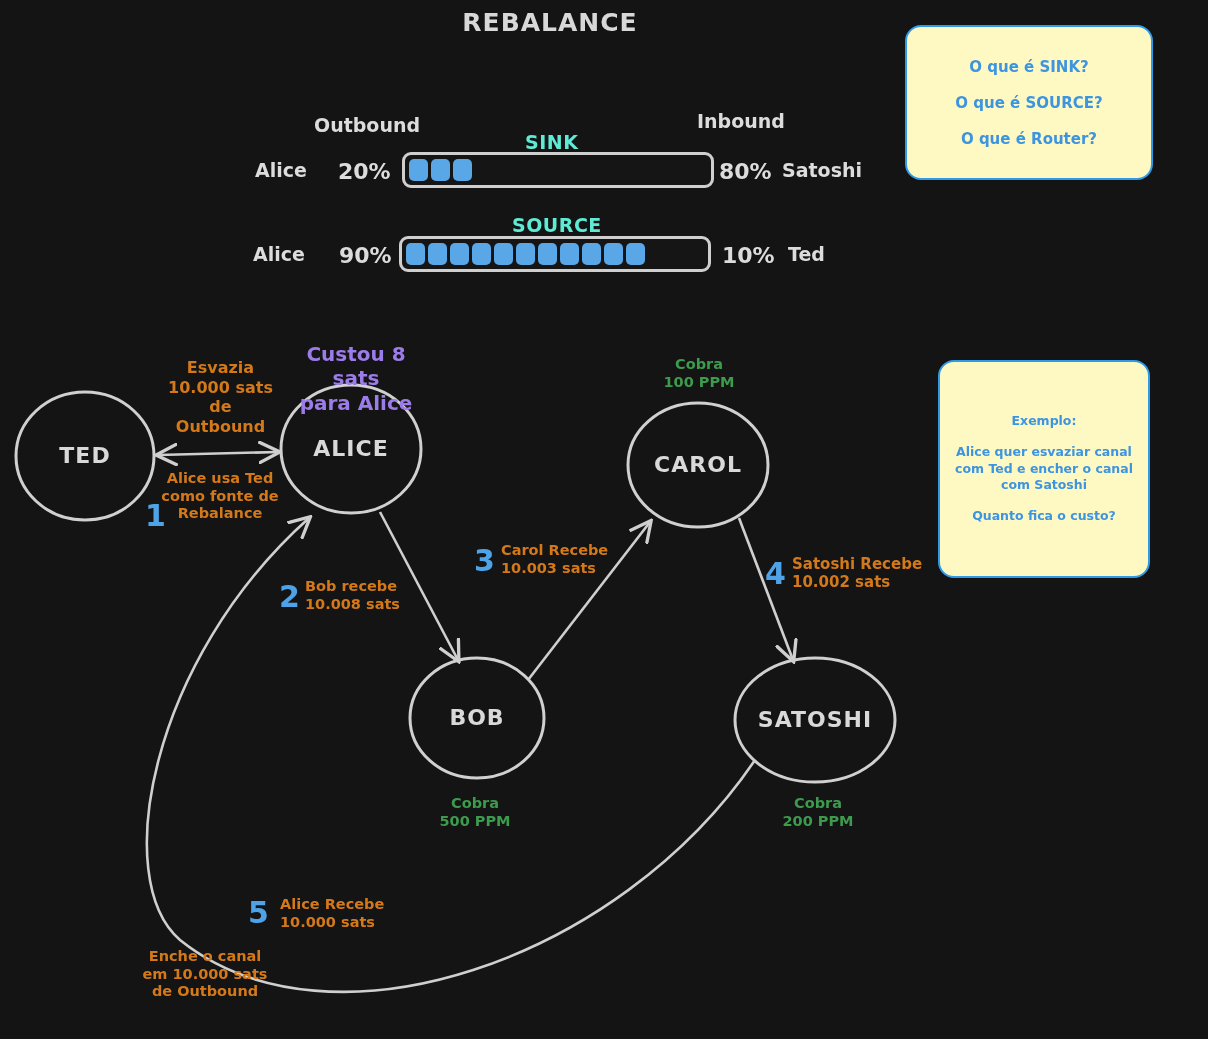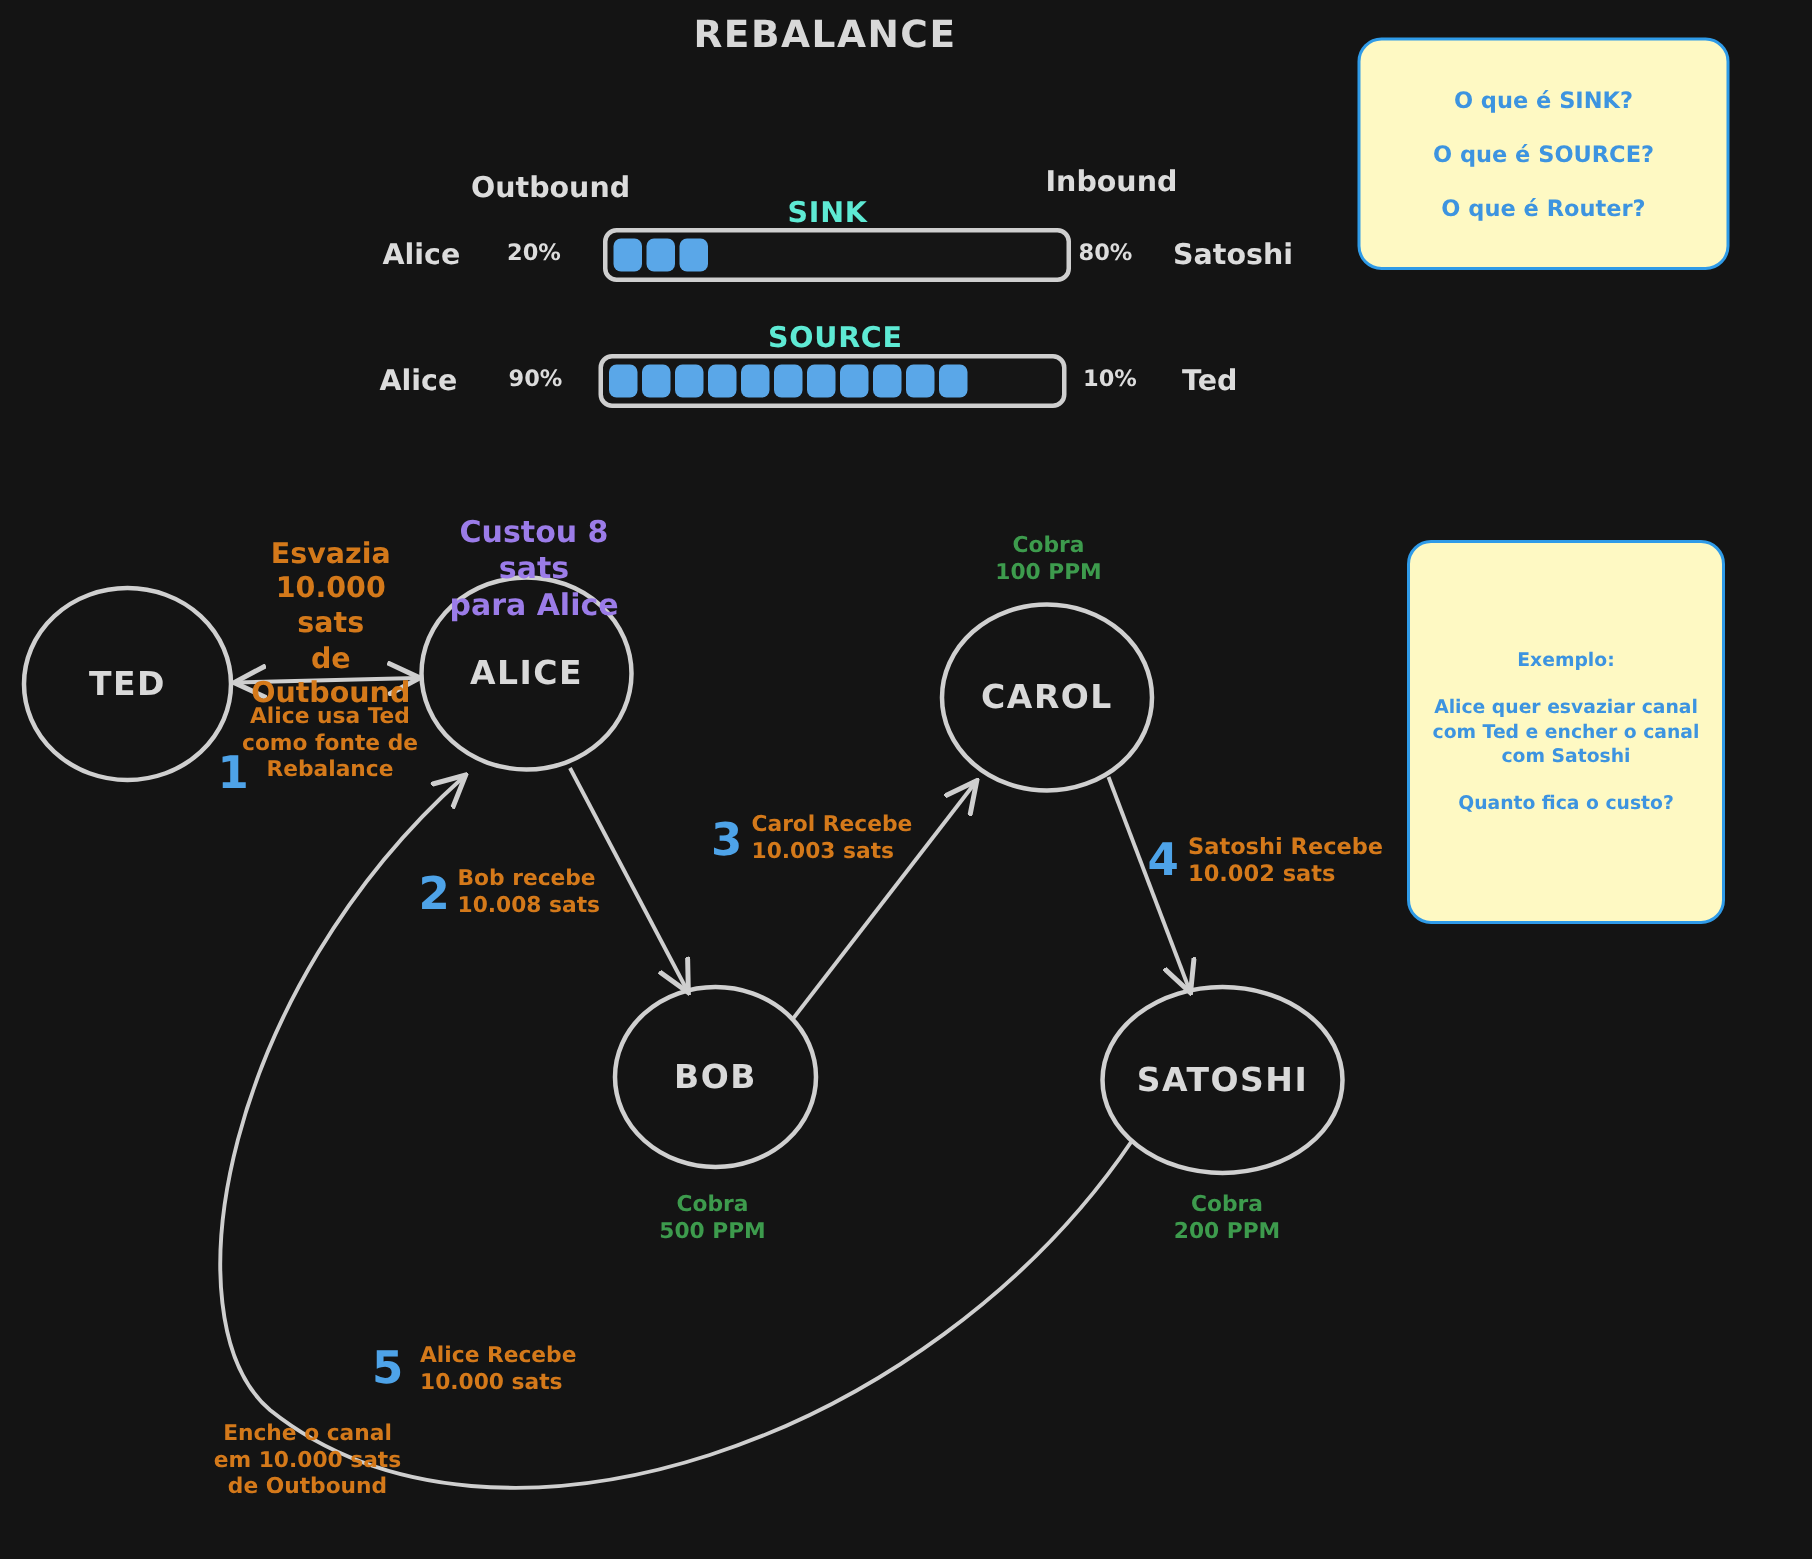--- a/index.html
+++ b/index.html
@@ -12,21 +12,21 @@
 
   
   #title{
     left:0;top:8px;width:1100px;text-align:center;
     font-size:25px;font-weight:bold;letter-spacing:1px;color:#d8d8d8;
   }
 
   
   .hdr-label{font-size:19px;font-weight:bold;color:#dcdcdc;}
   .side-name{font-size:19px;font-weight:bold;color:#dcdcdc;}
-  .pct{font-size:15px;font-weight:bold;color:#dcdcdc;}
+  .pct{font-size:22px;font-weight:bold;color:#dcdcdc;}
   .bar-title{font-size:19px;font-weight:bold;color:#5eead4;letter-spacing:.5px;}
 
   .bar-track{
     position:absolute;
     border:3px solid #cfcfcf;
     border-radius:9px;
     background:#151515;
     box-sizing:border-box;
     display:flex;align-items:center;
     padding:3px 4px;
@@ -43,21 +43,21 @@
     border-radius:16px;
     box-sizing:border-box;
     background:#fef9c3;
     color:#3d94e0;
     font-weight:bold;
     text-align:center;
     display:flex;flex-direction:column;justify-content:center;
   }
   #box-questions{left:905px;top:25px;width:248px;height:155px;}
   #box-questions div{font-size:15px;margin:9px 0;color:#3d94e0;}
-  #box-example{left:938px;top:360px;width:212px;height:256px;padding:8px 12px;}
+  #box-example{left:938px;top:360px;width:212px;height:218px;padding:8px 12px;}
   #box-example div{font-size:12.5px;line-height:1.35;color:#3d94e0;margin:7px 0;}
 
   
   #graph{position:absolute;left:0;top:300px;width:1208px;height:739px;}
   .node-label{
     font-family:"DejaVu Sans","Liberation Sans",sans-serif;
     font-size:22px;font-weight:bold;fill:#d9d9d9;letter-spacing:1px;
     text-anchor:middle;dominant-baseline:middle;
   }
   .node-circle{fill:none;stroke:#d0d0d0;stroke-width:3;}
@@ -156,21 +156,21 @@
   <g>
     <ellipse class="node-circle" cx="477" cy="418" rx="67" ry="60"></ellipse>
     <text class="node-label" x="477" y="419">BOB</text>
   </g>
   <g>
     <ellipse class="node-circle" cx="815" cy="420" rx="80" ry="62"></ellipse>
     <text class="node-label" x="815" y="421">SATOSHI</text>
   </g>
 </svg>
 
-<div class="abs g-txt orange" style="left:163px;top:358px;width:115px;font-size:19px;">
+<div class="abs g-txt orange" style="left:163px;top:358px;width:115px;font-size:16px;">
   <div>Esvazia</div>
   <div>10.000 sats</div>
   <div>de Outbound</div>
 </div>
 
 <div class="abs g-txt purple" style="left:292px;top:342px;width:128px;font-size:20px;">
   <div>Custou 8 sats</div>
   <div>para Alice</div>
 </div>
 

